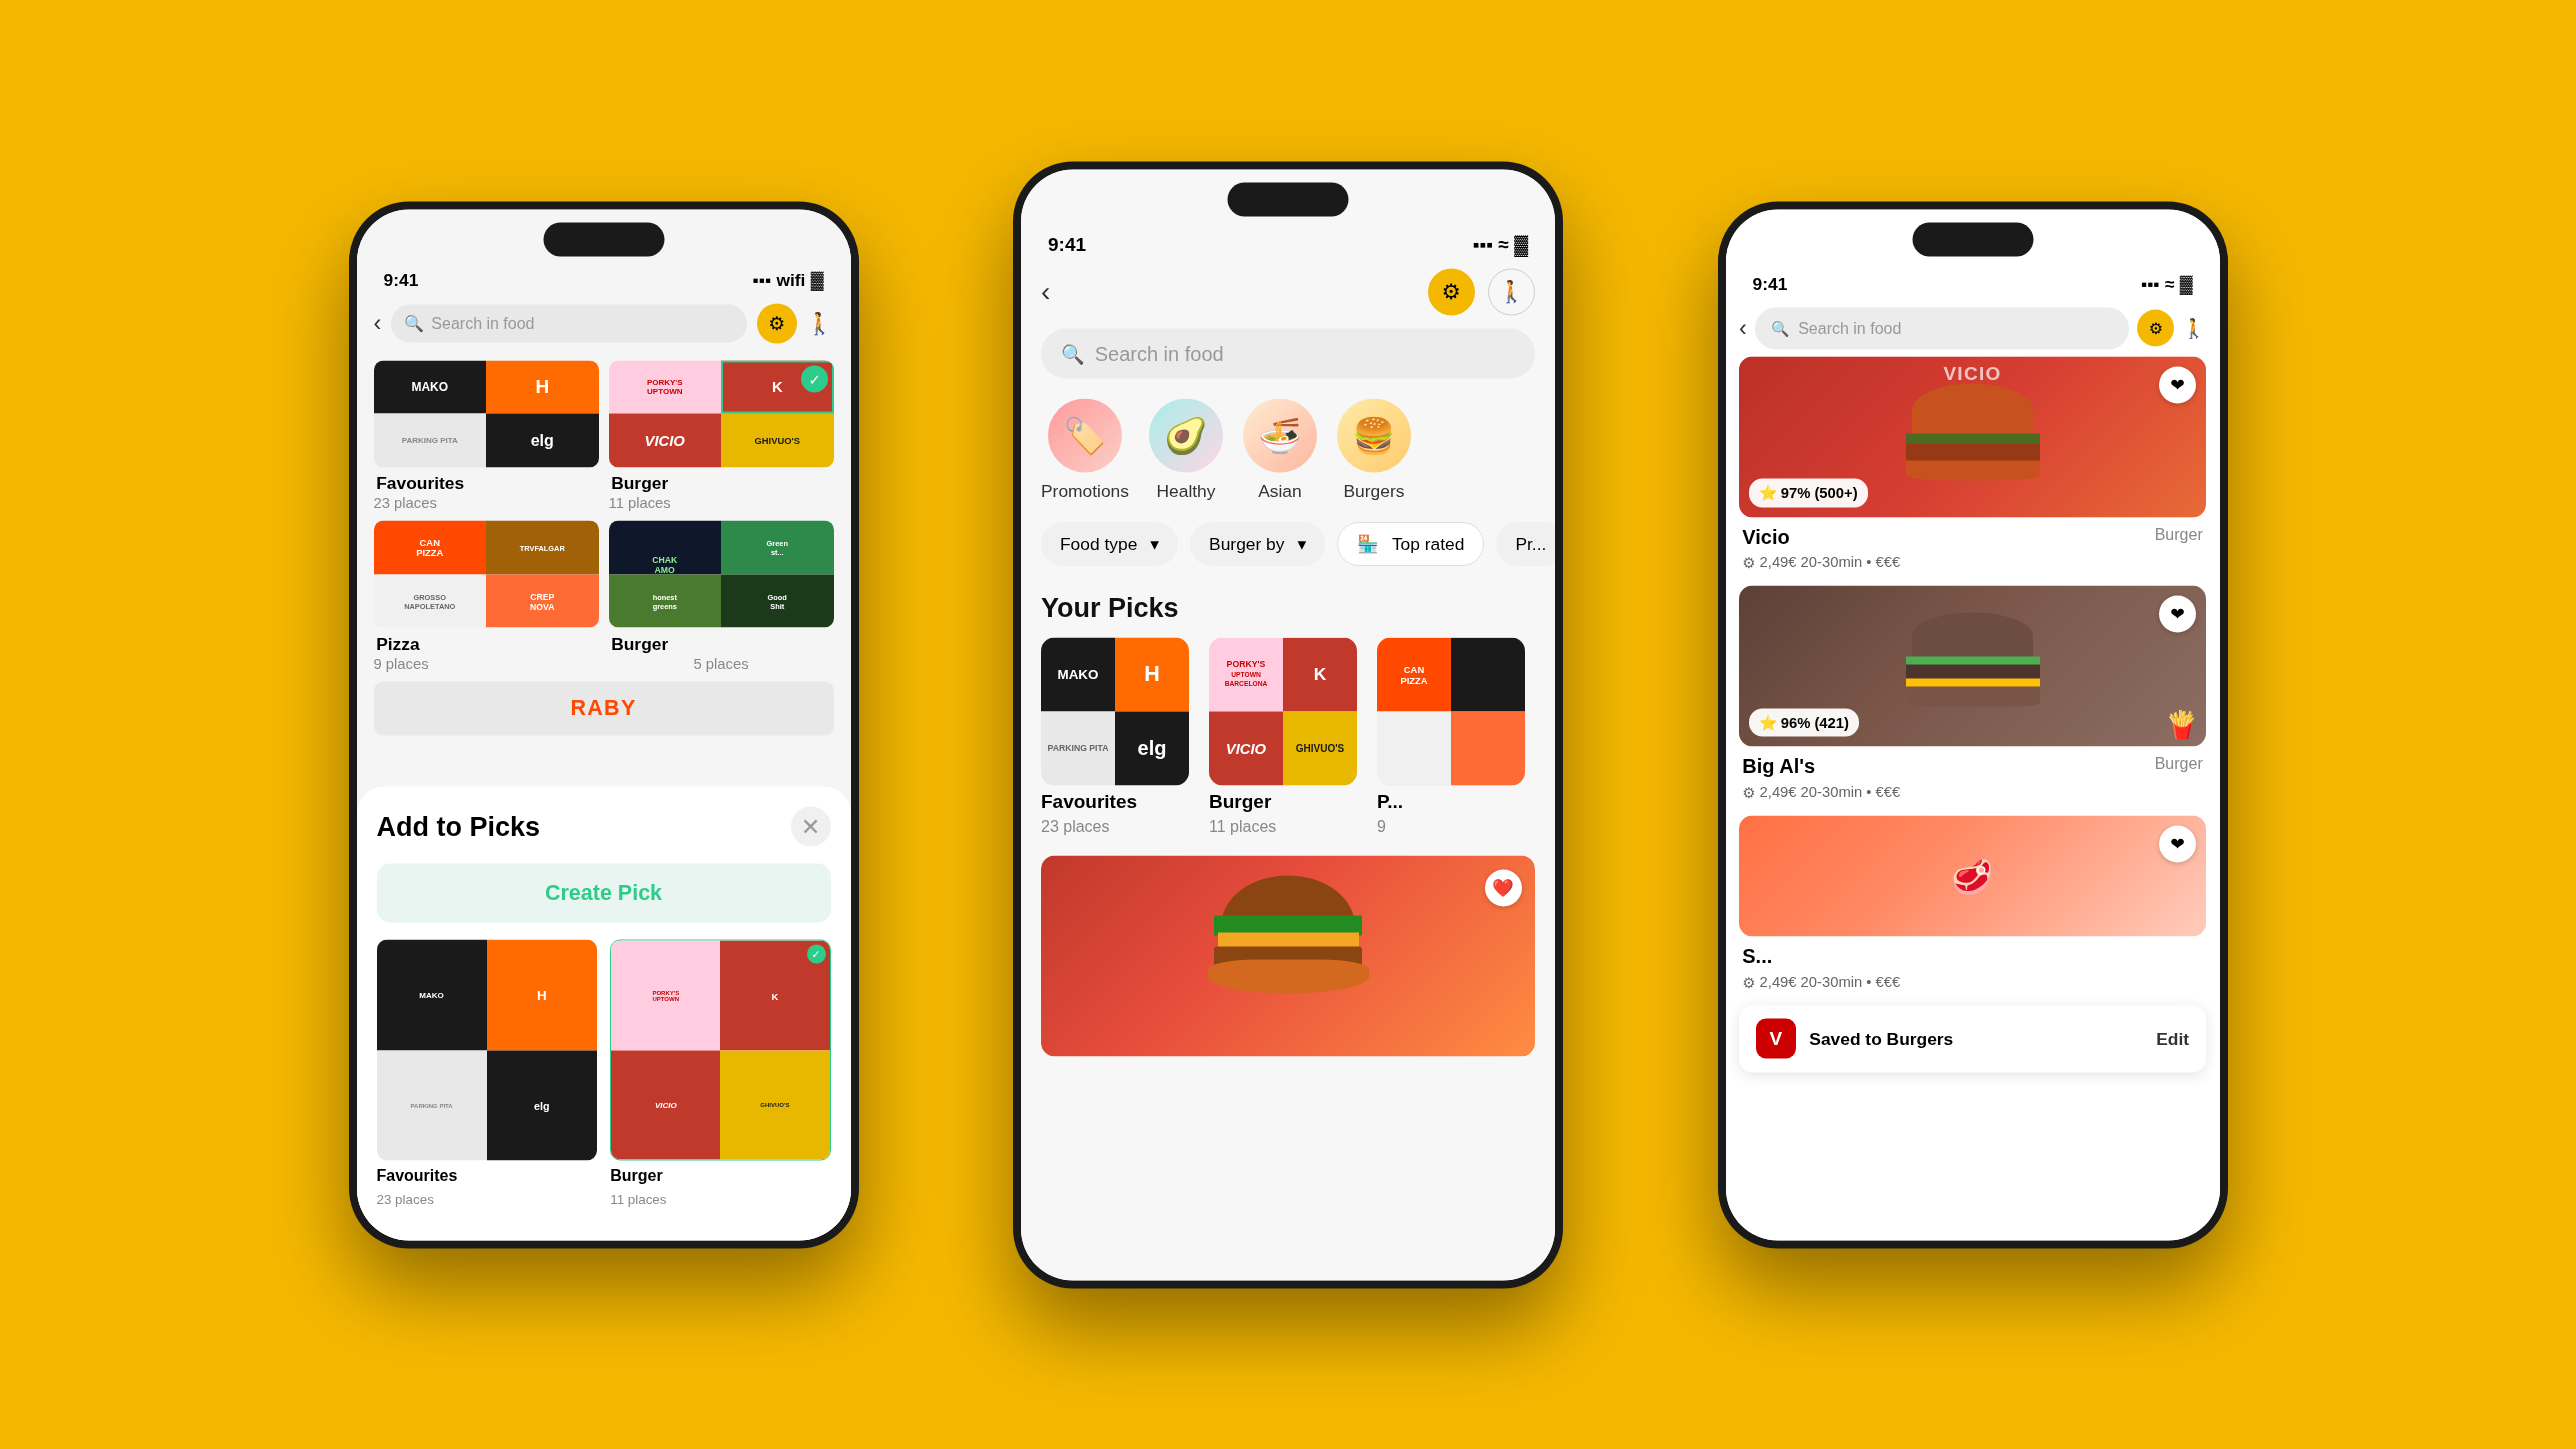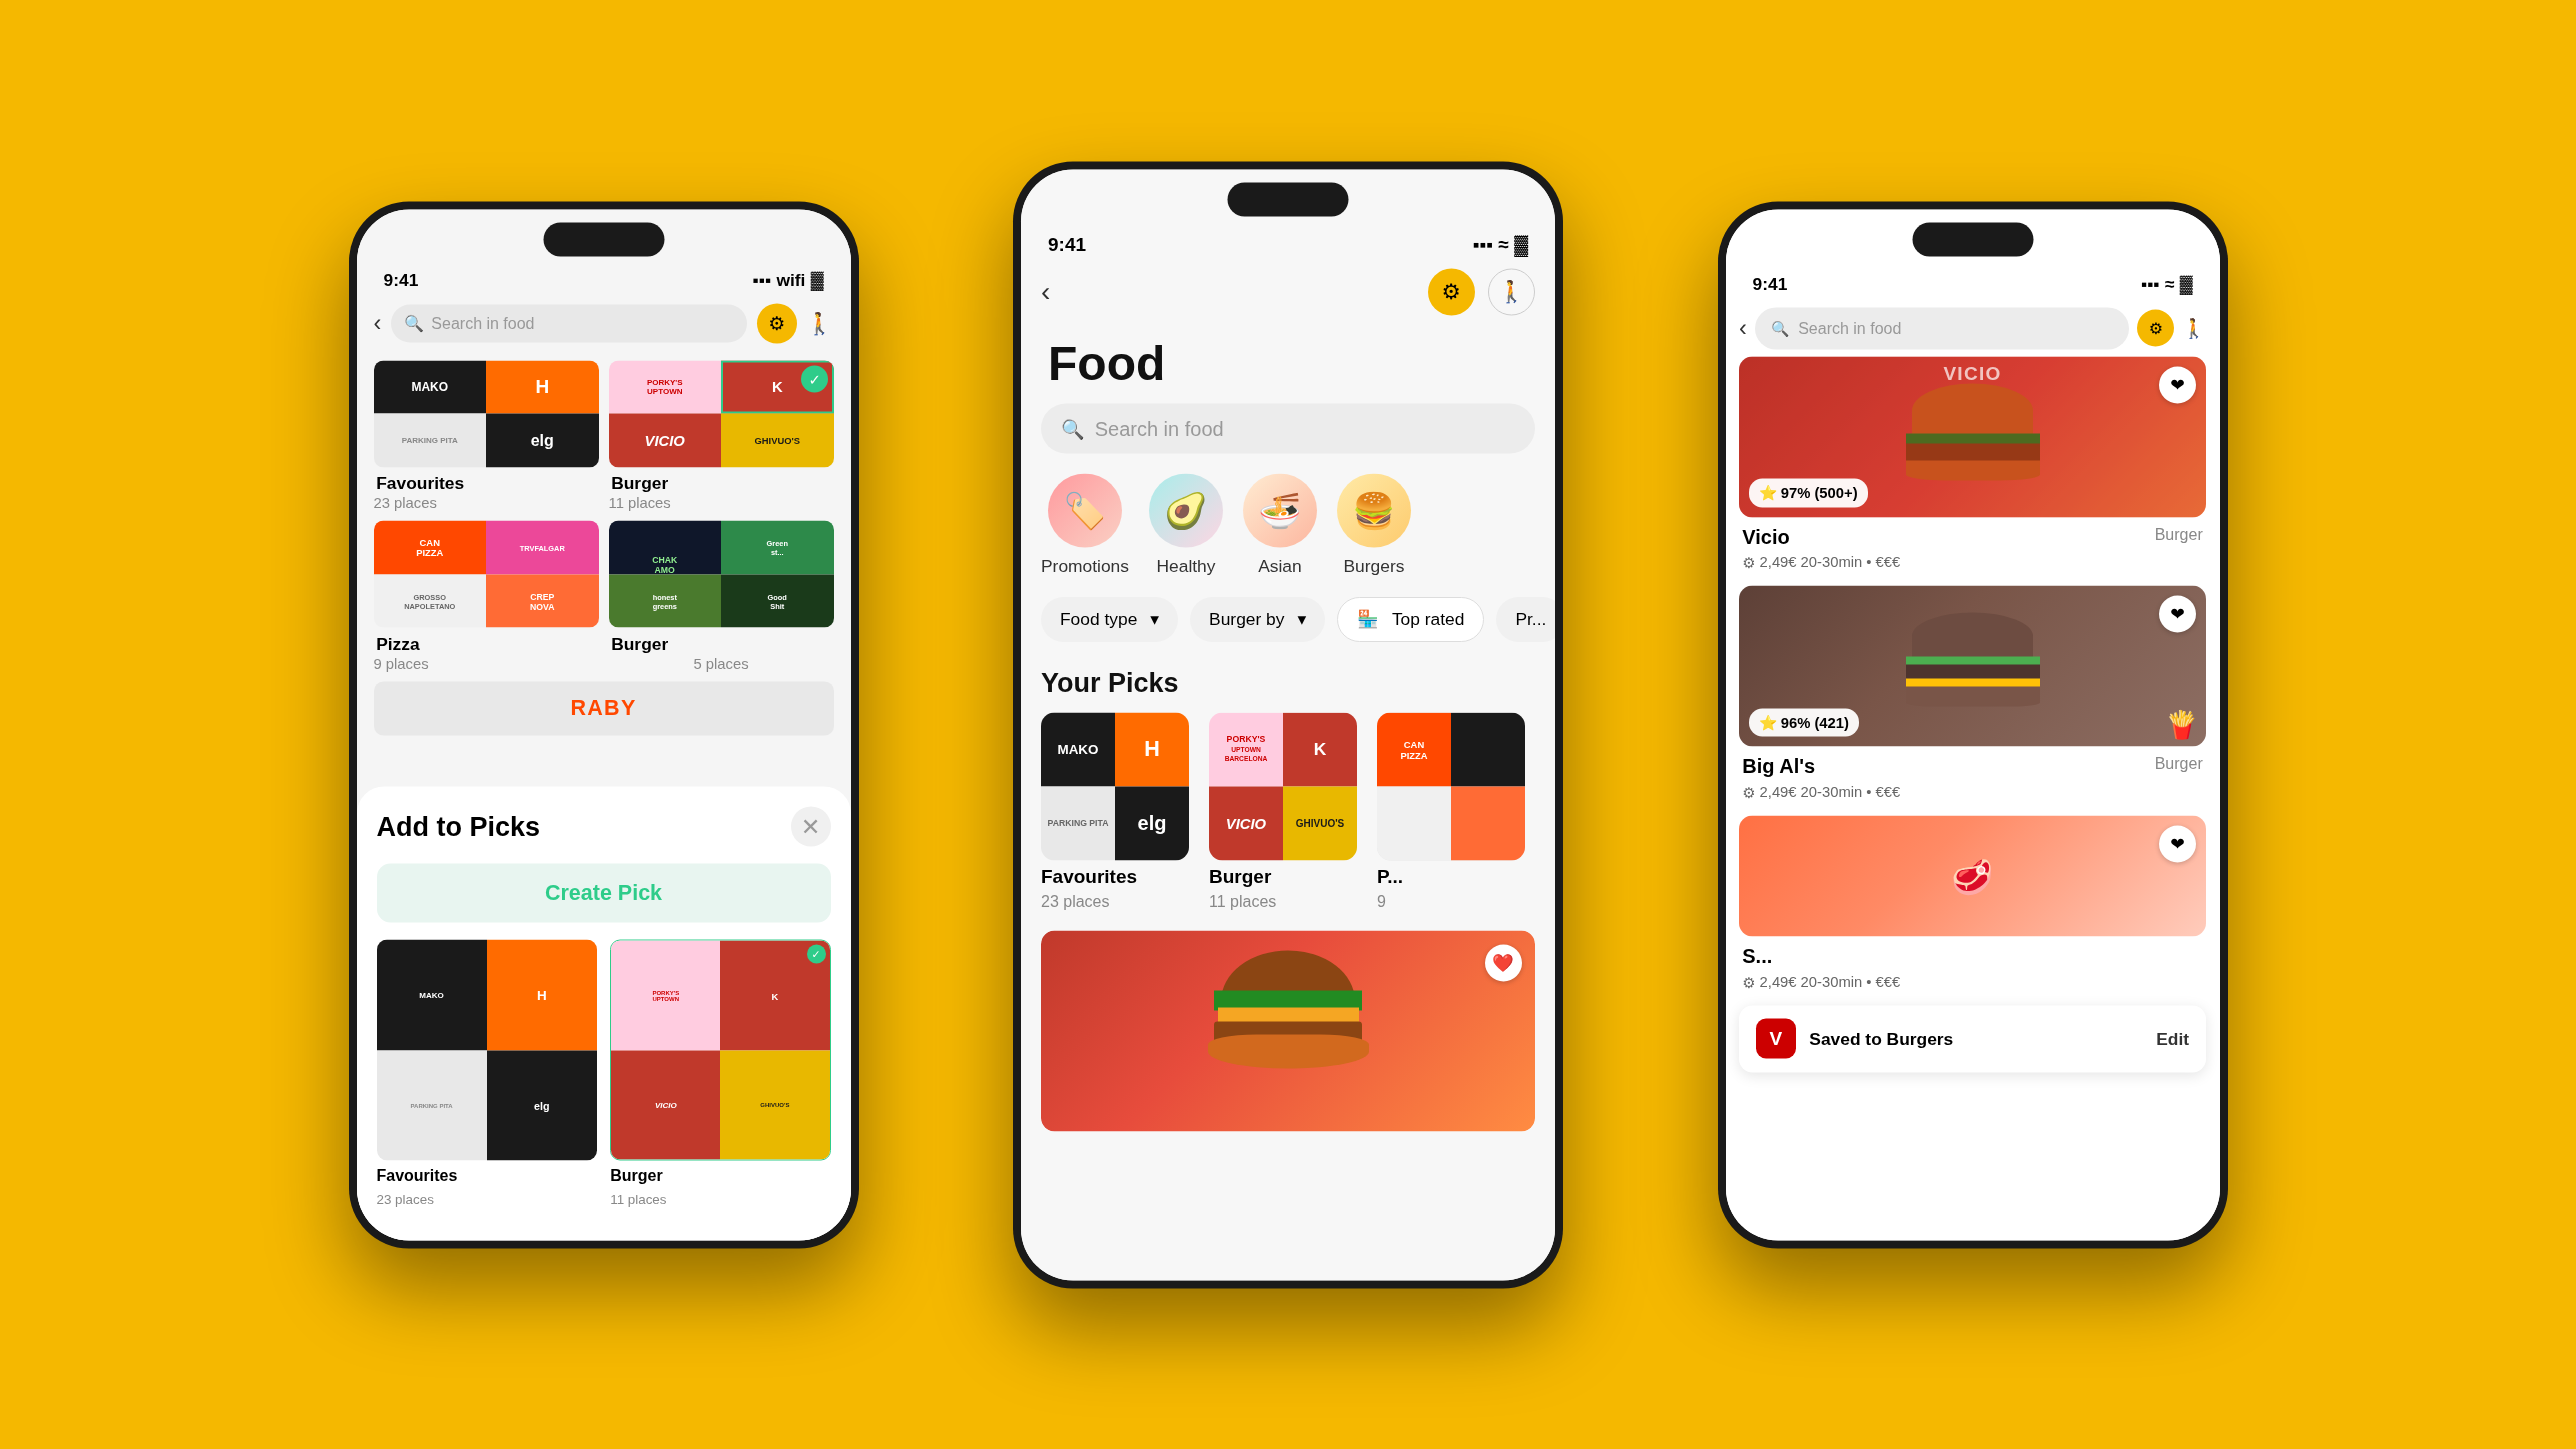--- a/index.html
+++ b/index.html
@@ -562,21 +562,21 @@
               <div class="checkmark-overlay">✓</div>
               <div style="padding:5.4px 2.7px 1.3px; font-size:17.4px; font-weight:700;">Burger</div>
               <div style="font-size:14.8px; color:#888;">11 places</div>
             </div>
 
             <div>
               <div style="border-radius:9.4px; overflow:hidden; display:grid; grid-template-columns:1fr 1fr; grid-template-rows:1fr 1fr; height:107px;">
                 <div style="background:#ff4800; display:flex; align-items:center; justify-content:center;">
                   <span style="color:white; font-weight:900; font-size:9.4px; text-align:center; line-height:1.1;">CAN<br>PIZZA</span>
                 </div>
-                <div style="background:#ec4899; display:flex; align-items:center; justify-content:center;">
+                <div style="background:#a16207; display:flex; align-items:center; justify-content:center;">
                   <span style="color:white; font-size:7.4px; font-weight:700; text-align:center;">TRVFALGAR</span>
                 </div>
                 <div style="background:#f0f0f0; display:flex; align-items:center; justify-content:center;">
                   <span style="color:#666; font-size:7.4px; font-weight:700; text-align:center;">GROSSO<br>NAPOLETANO</span>
                 </div>
                 <div style="background:#ff6b35; display:flex; align-items:center; justify-content:center;">
                   <span style="color:white; font-weight:900; font-size:8.7px; text-align:center;">CREP<br>NOVA</span>
                 </div>
               </div>
               <div style="padding:5.4px 2.7px 1.3px; font-size:17.4px; font-weight:700;">Pizza</div>
@@ -679,21 +679,20 @@
         </div>
 
         <div class="nav-bar">
           <div style="font-size:28px; color:#333; cursor:pointer;">‹</div>
           <div class="nav-icons-right">
             <div class="icon-circle">⚙</div>
             <div class="icon-circle-outline">🚶</div>
           </div>
         </div>
 
-        <h1 class="page-title">Food</h1>
 
         <div class="search-bar">
           <span class="search-icon">🔍</span>
           <span style="color:#999; font-size:20px;">Search in food</span>
         </div>
 
         <div class="categories-row">
           <div class="category-item">
             <div class="category-icon-bg" style="background:linear-gradient(135deg,#ff9a9e,#fad0c4);">
               <span>🏷️</span>

